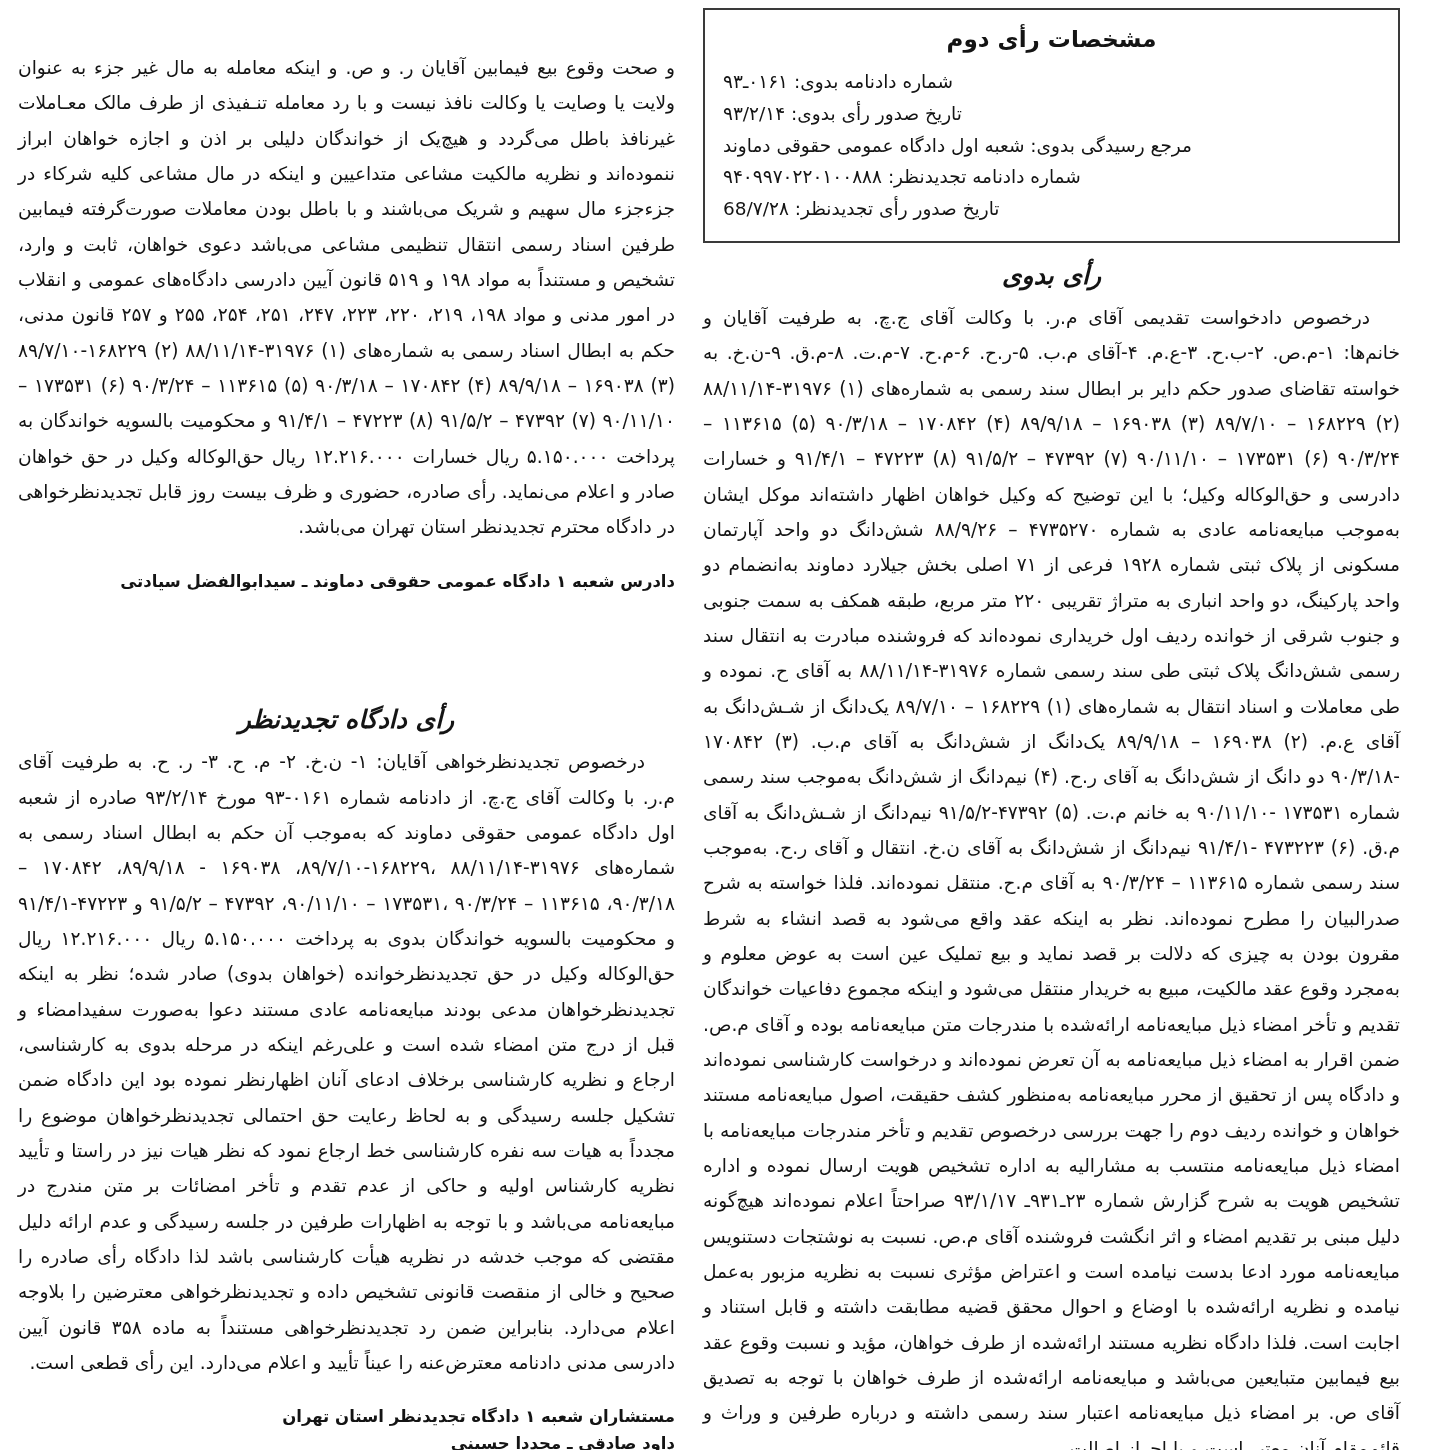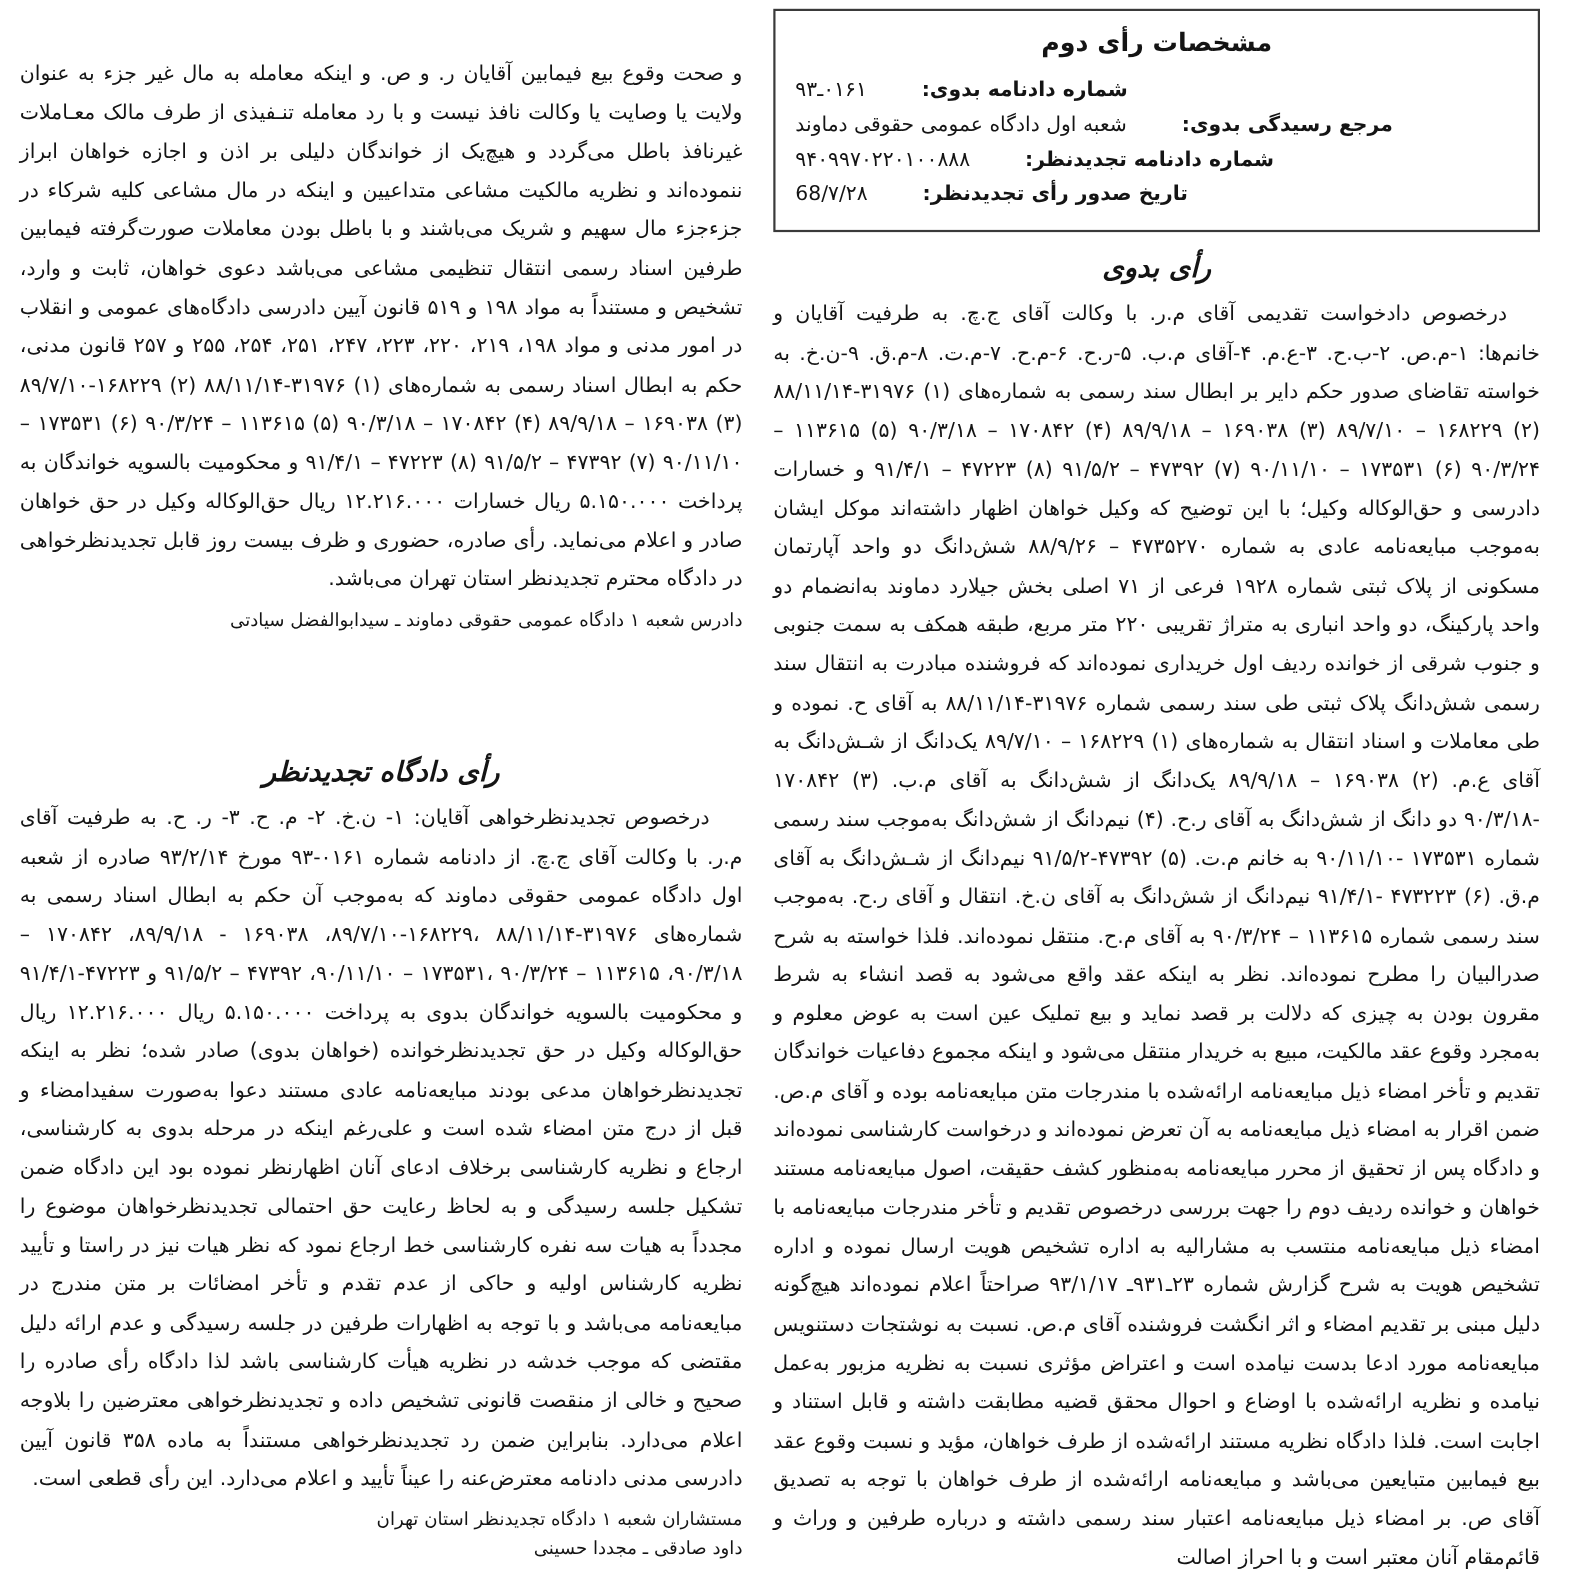--- a/index.html
+++ b/index.html
@@ -63,22 +63,21 @@
     margin: 0;
     padding: 0;
   }
   .meta-row {
     text-align: left;
     font-size: 18.5px;
     line-height: 1.72;
     white-space: nowrap;
   }
   .meta-label {
-    font-weight: bold;
-    margin-left: 44px;
+    font-weight: normal;
   }
   .meta-value {
     font-weight: normal;
     text-align: center;
   }
 
   
   .section-heading {
     text-align: center;
     font-size: 25px;
@@ -105,21 +104,22 @@
     
   }
   .body-text.indent {
     text-indent: 30px;
   }
 
   
   .signature {
     font-size: 16.5px;
     line-height: 1.62;
-    margin-top: 6px;
+    margin-top: 24px;
+    font-weight: bold;
   }
   .sig-line {
     display: block;
   }
   .sig-line.offset-a { padding-left: 60px; }
   .sig-line.offset-b { padding-left: 140px; }
 </style>
 </head>
 <body>
 
@@ -127,20 +127,24 @@
   <div class="columns">
 
     <div class="col col-right">
 
       <div class="meta-box">
         <div class="meta-title">مشخصات رأی دوم</div>
         <div class="meta-list">
           <div class="meta-row">
             <span class="meta-label">شماره دادنامه بدوی:</span>
             <span class="meta-value">۰۱۶۱ـ۹۳</span>
+          </div>
+          <div class="meta-row">
+            <span class="meta-label">تاریخ صدور رأی بدوی:</span>
+            <span class="meta-value">۹۳/۲/۱۴</span>
           </div>
           <div class="meta-row">
             <span class="meta-label">مرجع رسیدگی بدوی:</span>
             <span class="meta-value">شعبه اول دادگاه عمومی حقوقی دماوند</span>
           </div>
           <div class="meta-row">
             <span class="meta-label">شماره  دادنامه تجدیدنظر:</span>
             <span class="meta-value">۹۴۰۹۹۷۰۲۲۰۱۰۰۸۸۸</span>
           </div>
           <div class="meta-row">

